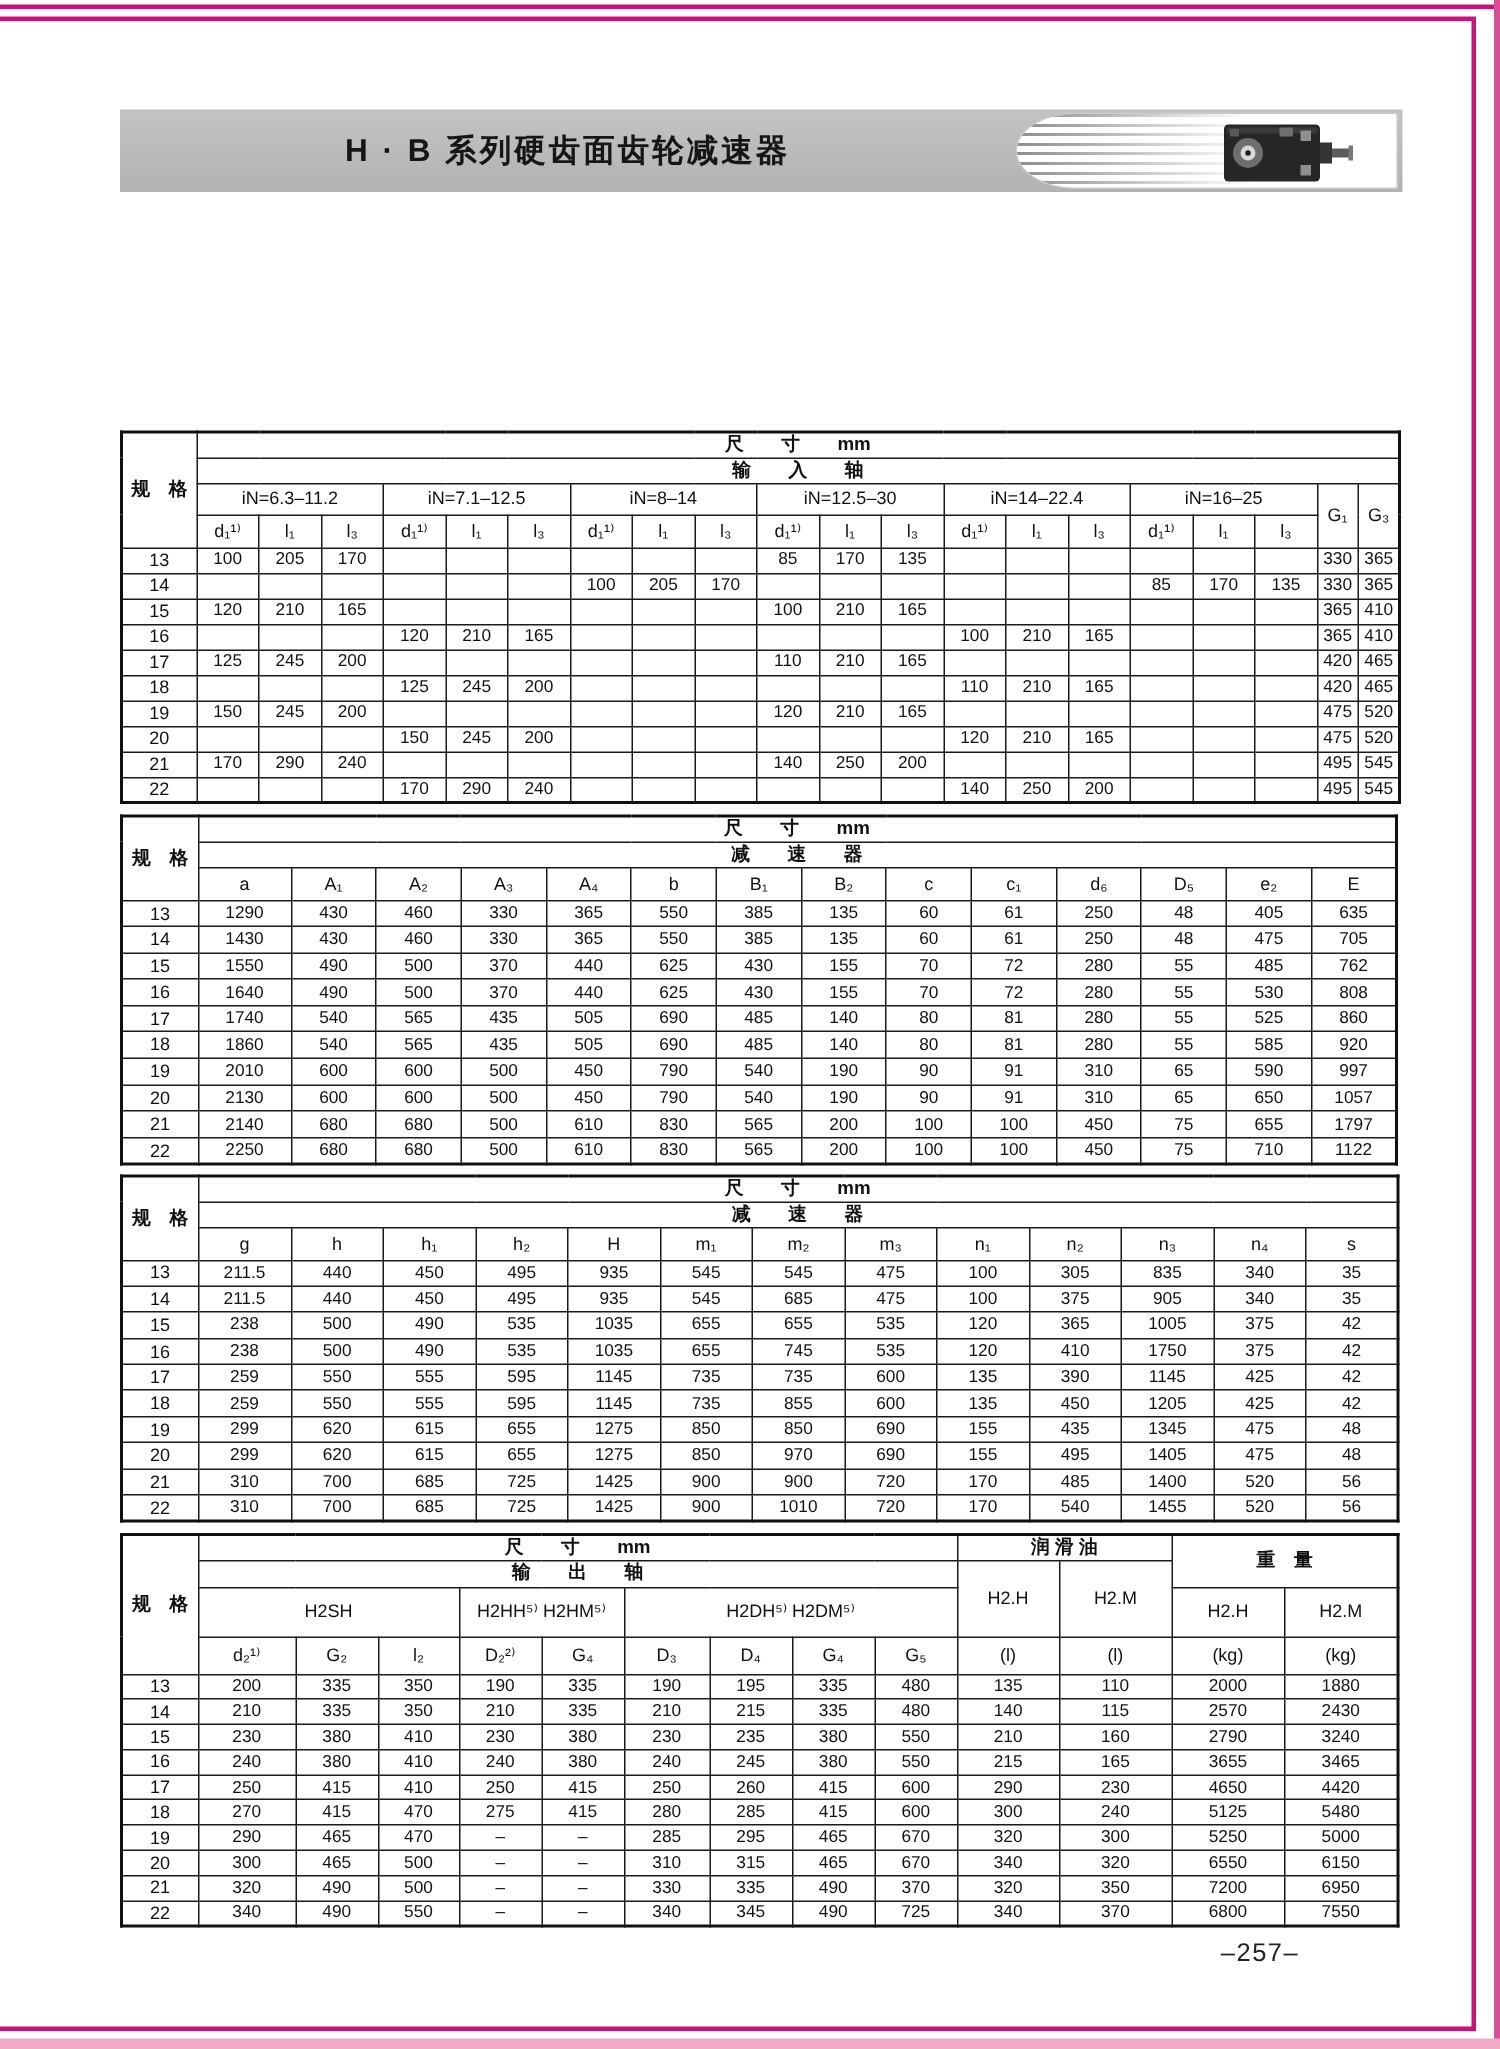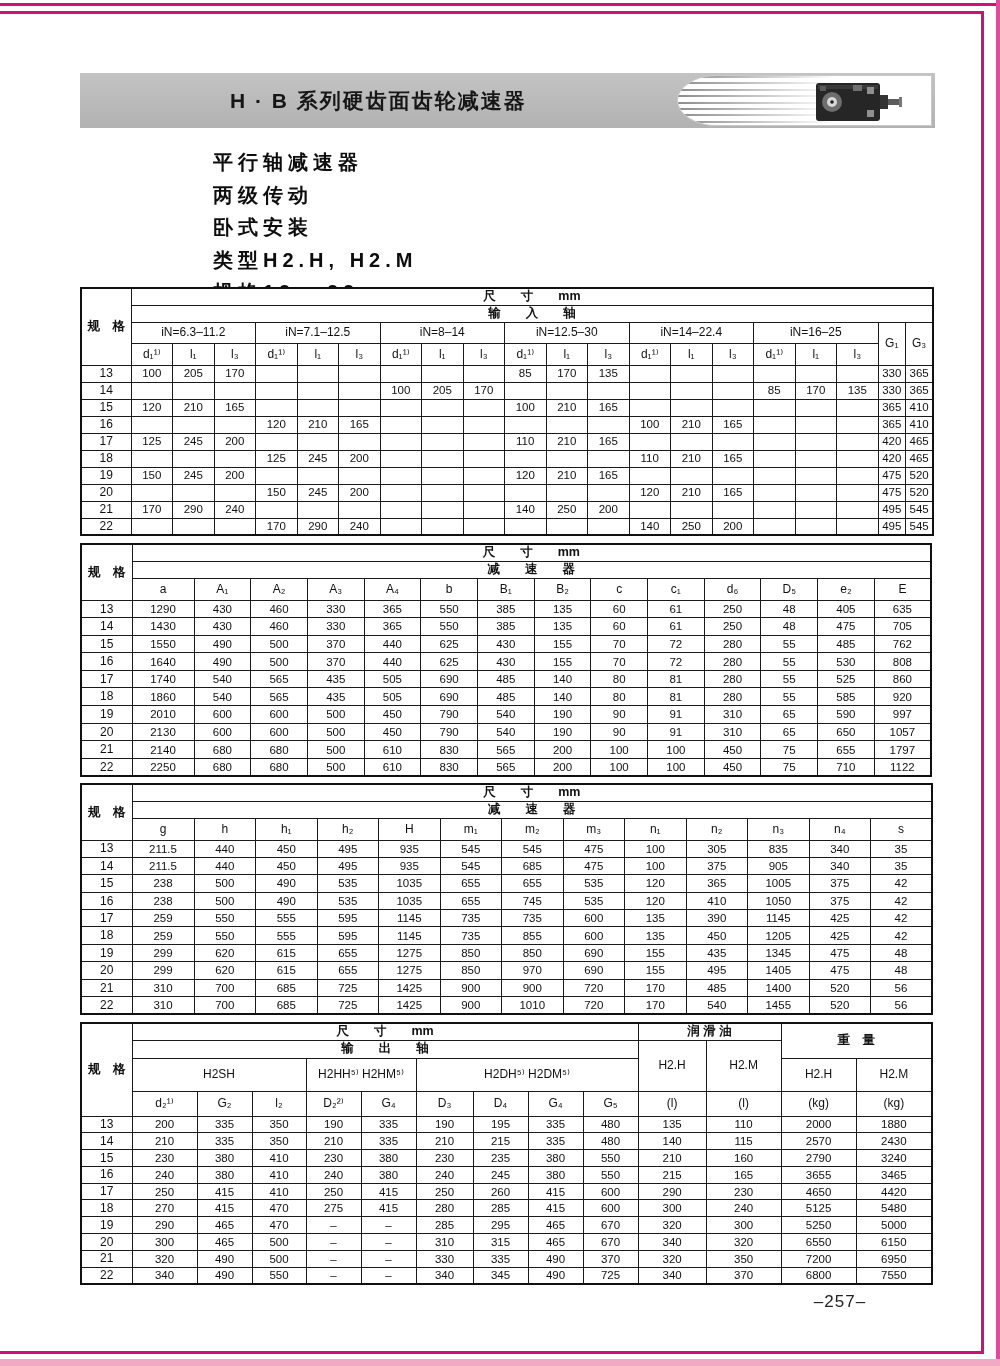--- a/index.html
+++ b/index.html
@@ -75,27 +75,20 @@
         <circle cx="17" cy="22" r="10" fill="#6e6e6e"></circle>
         <circle cx="17" cy="22" r="5" fill="#d8d8d8"></circle>
         <circle cx="17" cy="22" r="1.8" fill="#1d1d1d"></circle>
         <rect x="65" y="15" width="8" height="14" fill="#343434"></rect>
         <rect x="73" y="19" width="13" height="6" fill="#5c5c5c"></rect>
         <rect x="84" y="17" width="3" height="10" fill="#777"></rect>
       </svg>
     </div>
   </div>
 
-  <div class="intro">
-    <div>平行轴减速器</div>
-    <div>两级传动</div>
-    <div>卧式安装</div>
-    <div>类型H2.H, H2.M</div>
-    <div>规格13...22</div>
-  </div>
 
   <table id="t1">
       <colgroup>
         <col style="width: 50px;">
         <col style="width: 41.5px;">
         <col style="width: 41.5px;">
         <col style="width: 41.5px;">
         <col style="width: 41.5px;">
         <col style="width: 41.5px;">
         <col style="width: 41.5px;">
@@ -691,21 +684,21 @@
           <td>238</td>
           <td>500</td>
           <td>490</td>
           <td>535</td>
           <td>1035</td>
           <td>655</td>
           <td>745</td>
           <td>535</td>
           <td>120</td>
           <td>410</td>
-          <td>1050</td>
+          <td>1750</td>
           <td>375</td>
           <td>42</td>
         </tr>
         <tr style="height: 17.4px;">
           <td class="spec">17</td>
           <td>259</td>
           <td>550</td>
           <td>555</td>
           <td>595</td>
           <td>1145</td>

